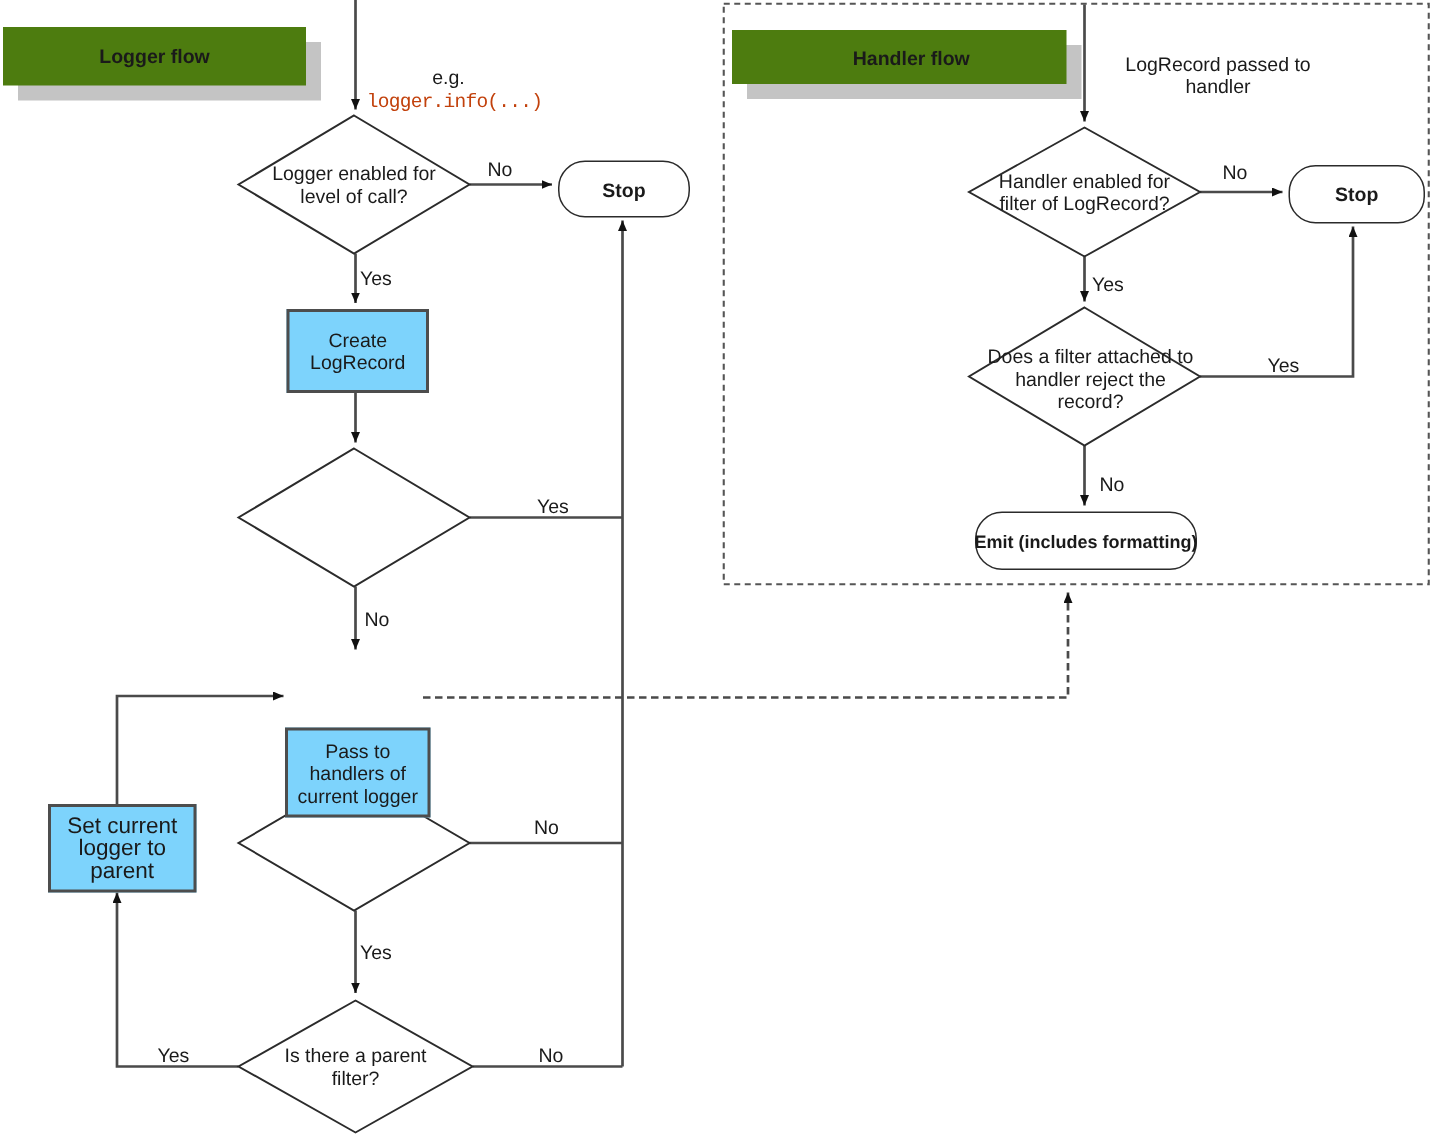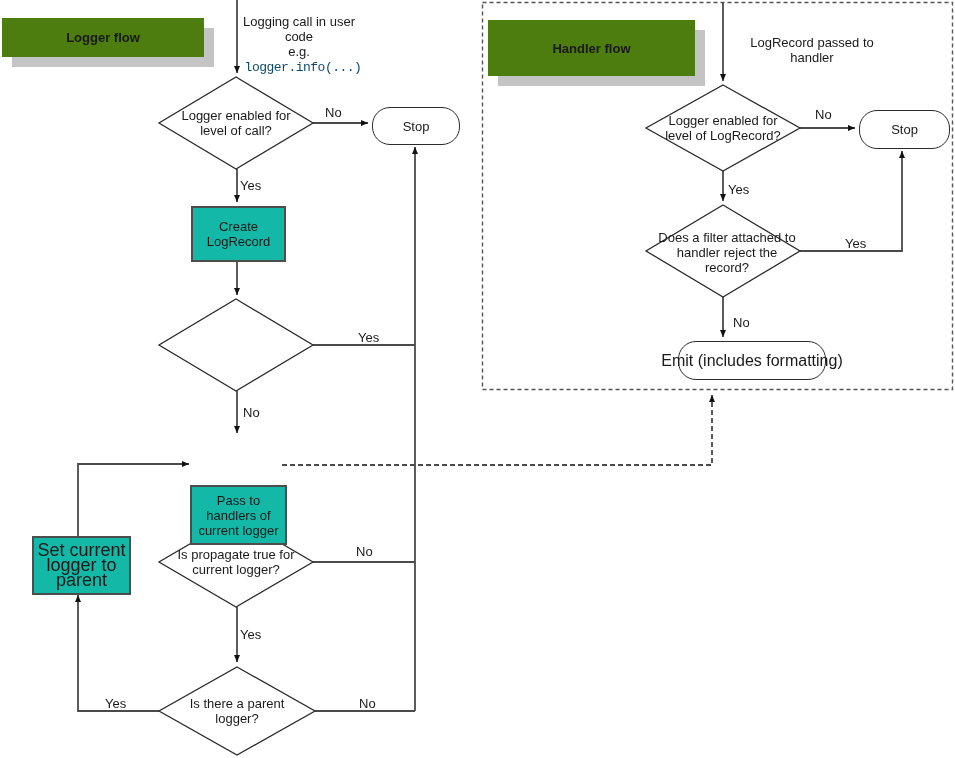--- a/index.html
+++ b/index.html
@@ -11,28 +11,28 @@
   .txt{position:absolute;z-index:3;text-align:center;line-height:15px;}
   .vcenter{display:flex;align-items:center;justify-content:center;}
   .edge-label{position:absolute;z-index:3;white-space:nowrap;line-height:13px;}
   .note{
     position:absolute;z-index:2;background:#4d7c0f;
     box-shadow:10px 10px 0 0 #c4c4c4;
     display:flex;align-items:center;justify-content:center;
     font-weight:bold;
   }
   .procbox{
-    position:absolute;z-index:2;background:#14b8a6;border:2px solid #4d4d4d;
+    position:absolute;z-index:2;background:#7dd3fc;border:2px solid #4d4d4d;
     display:flex;align-items:center;justify-content:center;text-align:center;line-height:15px;
   }
   .terminator{
     position:absolute;z-index:2;background:#ffffff;border:1.5px solid #2b2b2b;border-radius:18px;
-    display:flex;align-items:center;justify-content:center;text-align:center;
+    display:flex;align-items:center;justify-content:center;text-align:center;font-weight:bold;
   }
-  .code{font-family:"Liberation Mono","DejaVu Sans Mono",monospace;color:#0c4a6e;font-size:13px;letter-spacing:-0.5px;}
+  .code{font-family:"Liberation Mono","DejaVu Sans Mono",monospace;color:#c2410c;font-size:13px;letter-spacing:-0.5px;}
 </style>
 </head>
 <body>
 
 <div id="stage">
 
   <svg id="lines" width="955" height="758" viewBox="0 0 955 758">
     <defs>
       <marker id="arr" markerWidth="9" markerHeight="8" refX="7" refY="3" orient="auto" markerUnits="userSpaceOnUse">
         <path d="M0,0 L7,3 L0,6 Z" fill="#111111"></path>
@@ -72,71 +72,69 @@
       <polygon points="236,517 313,562 236,607 159,562"></polygon>
       <polygon points="237,667 315,711 237,755 159,711"></polygon>
       <polygon points="723,85 800,128 723,171 646,128"></polygon>
       <polygon points="723,205 800,251 723,297 646,251"></polygon>
     </g>
   </svg>
 
   <div class="note" style="left:2px;top:18px;width:202px;height:39px;">
     <span>Logger flow</span>
   </div>
-  <div class="note" style="left:488px;top:20px;width:207px;height:56px;">
+  <div class="note" style="left:488px;top:20px;width:207px;height:36px;padding-left:16px;">
     <span>Handler flow</span>
   </div>
 
-  <div class="txt" style="left:238px;top:14px;width:122px;">Logging call in user code</div>
   <div class="txt" style="left:238px;top:44px;width:122px;">e.g.</div>
   <div class="txt code" style="left:228px;top:60px;width:150px;">logger.info(...)</div>
 
   <div class="txt vcenter" style="left:168px;top:95px;width:136px;height:56px;">Logger enabled for level of call?</div>
 
   <div class="terminator" style="left:372px;top:107px;width:86px;height:36px;">
     <span>Stop</span>
   </div>
 
   <div class="procbox" style="left:191px;top:206px;width:91px;height:52px;">
     <span>Create LogRecord</span>
   </div>
 
 
   <div class="procbox" style="left:190px;top:437px;width:93px;height:56px;margin-top:48px;">
     <span>Pass to handlers of current logger</span>
   </div>
 
-  <div class="txt vcenter" style="left:161px;top:538px;width:150px;height:48px;">Is propagate true for current logger?</div>
 
-  <div class="txt vcenter" style="left:177px;top:689px;width:120px;height:44px;">Is there a parent logger?</div>
+  <div class="txt vcenter" style="left:177px;top:689px;width:120px;height:44px;">Is there a parent filter?</div>
 
-  <div class="procbox" style="left:32px;top:536px;width:95px;height:55px;font-size:18px;">
+  <div class="procbox" style="left:32px;top:536px;width:95px;height:55px;font-size:15px;">
     <span>Set current logger to parent</span>
   </div>
 
   <div class="edge-label" style="left:325px;top:106px;">No</div>
   <div class="edge-label" style="left:240px;top:179px;">Yes</div>
   <div class="edge-label" style="left:358px;top:331px;">Yes</div>
   <div class="edge-label" style="left:243px;top:406px;">No</div>
   <div class="edge-label" style="left:356px;top:545px;">No</div>
   <div class="edge-label" style="left:240px;top:628px;">Yes</div>
   <div class="edge-label" style="left:105px;top:697px;">Yes</div>
   <div class="edge-label" style="left:359px;top:697px;">No</div>
 
   <div class="txt" style="left:748px;top:35px;width:128px;">LogRecord passed to handler</div>
 
-  <div class="txt vcenter" style="left:655px;top:100px;width:136px;height:56px;">Logger enabled for level of LogRecord?</div>
+  <div class="txt vcenter" style="left:655px;top:100px;width:136px;height:56px;">Handler enabled for filter of LogRecord?</div>
 
   <div class="terminator" style="left:859px;top:110px;width:89px;height:37px;">
     <span>Stop</span>
   </div>
 
   <div class="txt vcenter" style="left:657px;top:227px;width:140px;height:50px;">Does a filter attached to handler reject the record?</div>
 
-  <div class="terminator" style="left:650px;top:341px;width:146px;height:37px;font-size:16px;white-space:nowrap;margin-left:28px;">
+  <div class="terminator" style="left:650px;top:341px;width:146px;height:37px;font-size:12px;white-space:nowrap;">
     <span>Emit (includes formatting)</span>
   </div>
 
   <div class="edge-label" style="left:815px;top:108px;">No</div>
   <div class="edge-label" style="left:728px;top:183px;">Yes</div>
   <div class="edge-label" style="left:845px;top:237px;">Yes</div>
   <div class="edge-label" style="left:733px;top:316px;">No</div>
 
 </div>
 

